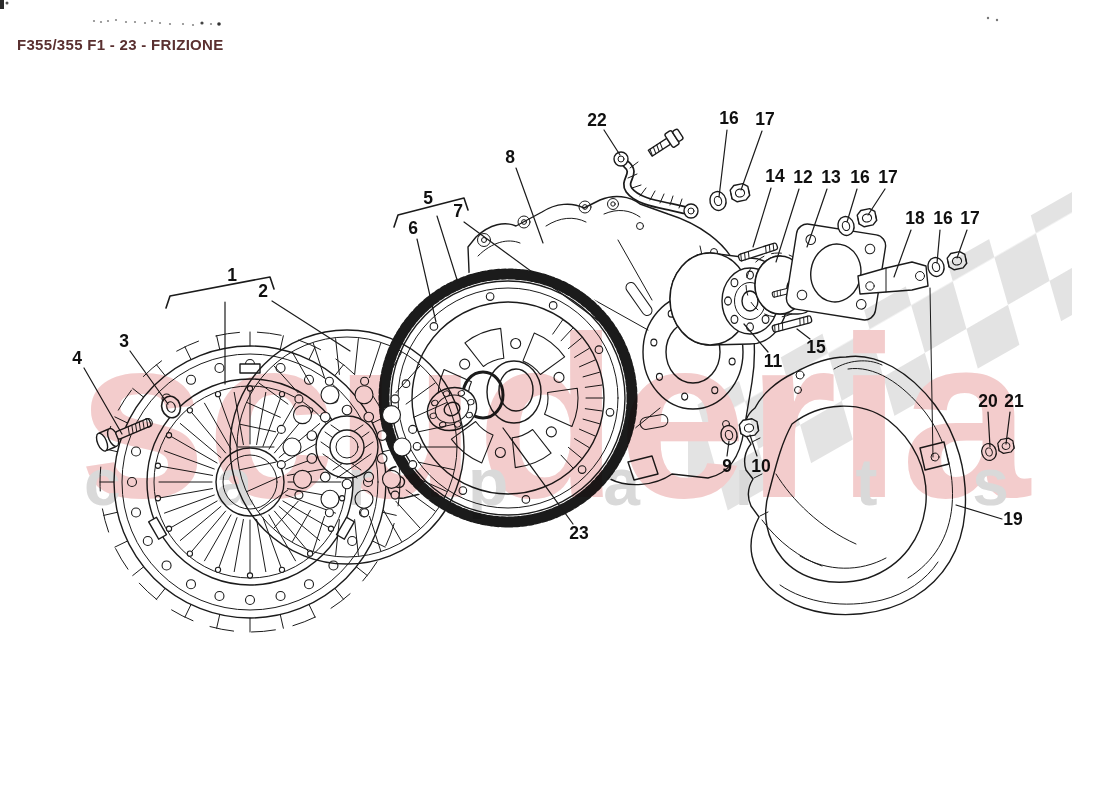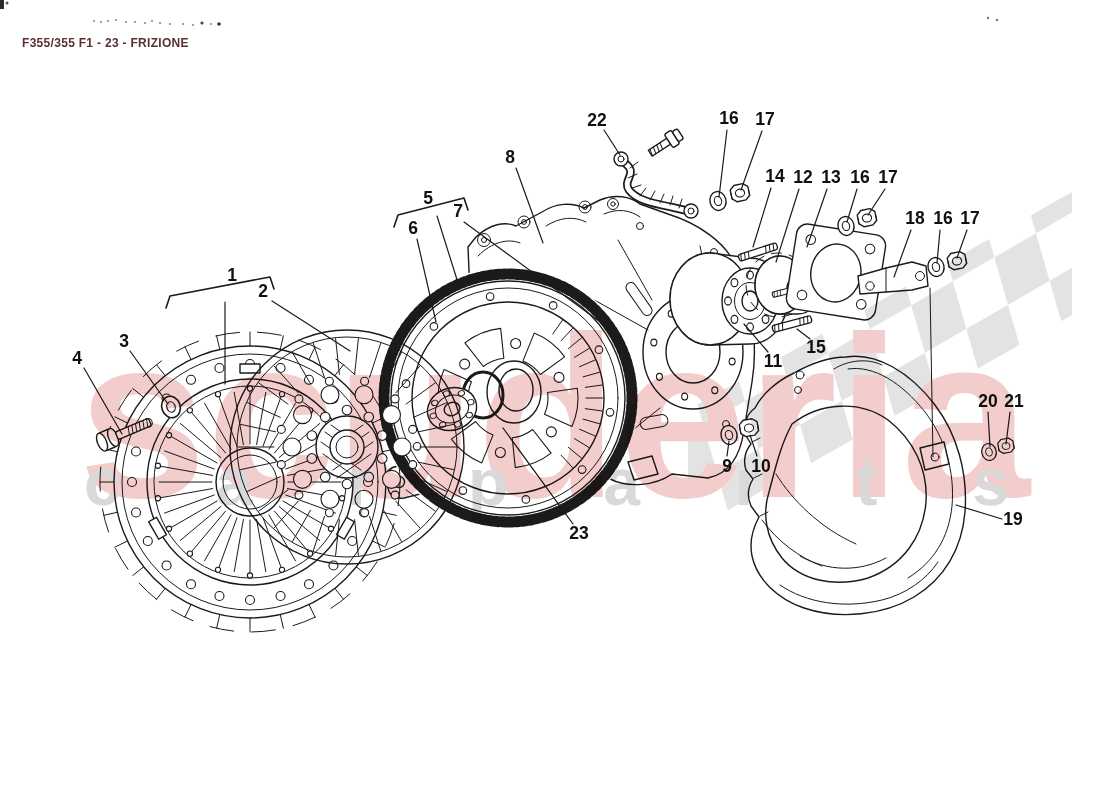--- a/index.html
+++ b/index.html
@@ -1,19 +1,19 @@
 <!DOCTYPE html>
 <html><head>
 <meta charset="utf-8">
 <style>
   html,body{margin:0;padding:0;background:#ffffff;}
   .stage{position:relative;width:1100px;height:800px;background:#fff;overflow:hidden;
          font-family:"Liberation Sans",sans-serif;}
-  .title{position:absolute;left:0;top:36px;font-size:12px;font-weight:bold;
-         letter-spacing:.3px;white-space:nowrap;padding-left:22px;}
+  .title{position:absolute;left:17px;top:36px;font-size:15px;font-weight:bold;
+         letter-spacing:.3px;white-space:nowrap;}
   svg{position:absolute;left:0;top:0;}
   #wm{mix-blend-mode:multiply;pointer-events:none;}
   #art{stroke-linecap:round;stroke-linejoin:round;}
   .ln{stroke:#1b1b1b;stroke-width:1.4;fill:none;}
   .lnf{stroke:#1b1b1b;stroke-width:1.4;fill:#fff;}
   .thin{stroke:#1b1b1b;stroke-width:1;fill:none;}
   .holes circle{stroke:#1b1b1b;stroke-width:1.1;fill:#fff;}
   .rays line{stroke:#1b1b1b;stroke-width:1;}
   #callouts text{font:bold 17.5px "Liberation Sans",sans-serif;fill:#101010;text-anchor:middle;}
   .wmtext1{font-weight:bold;}

